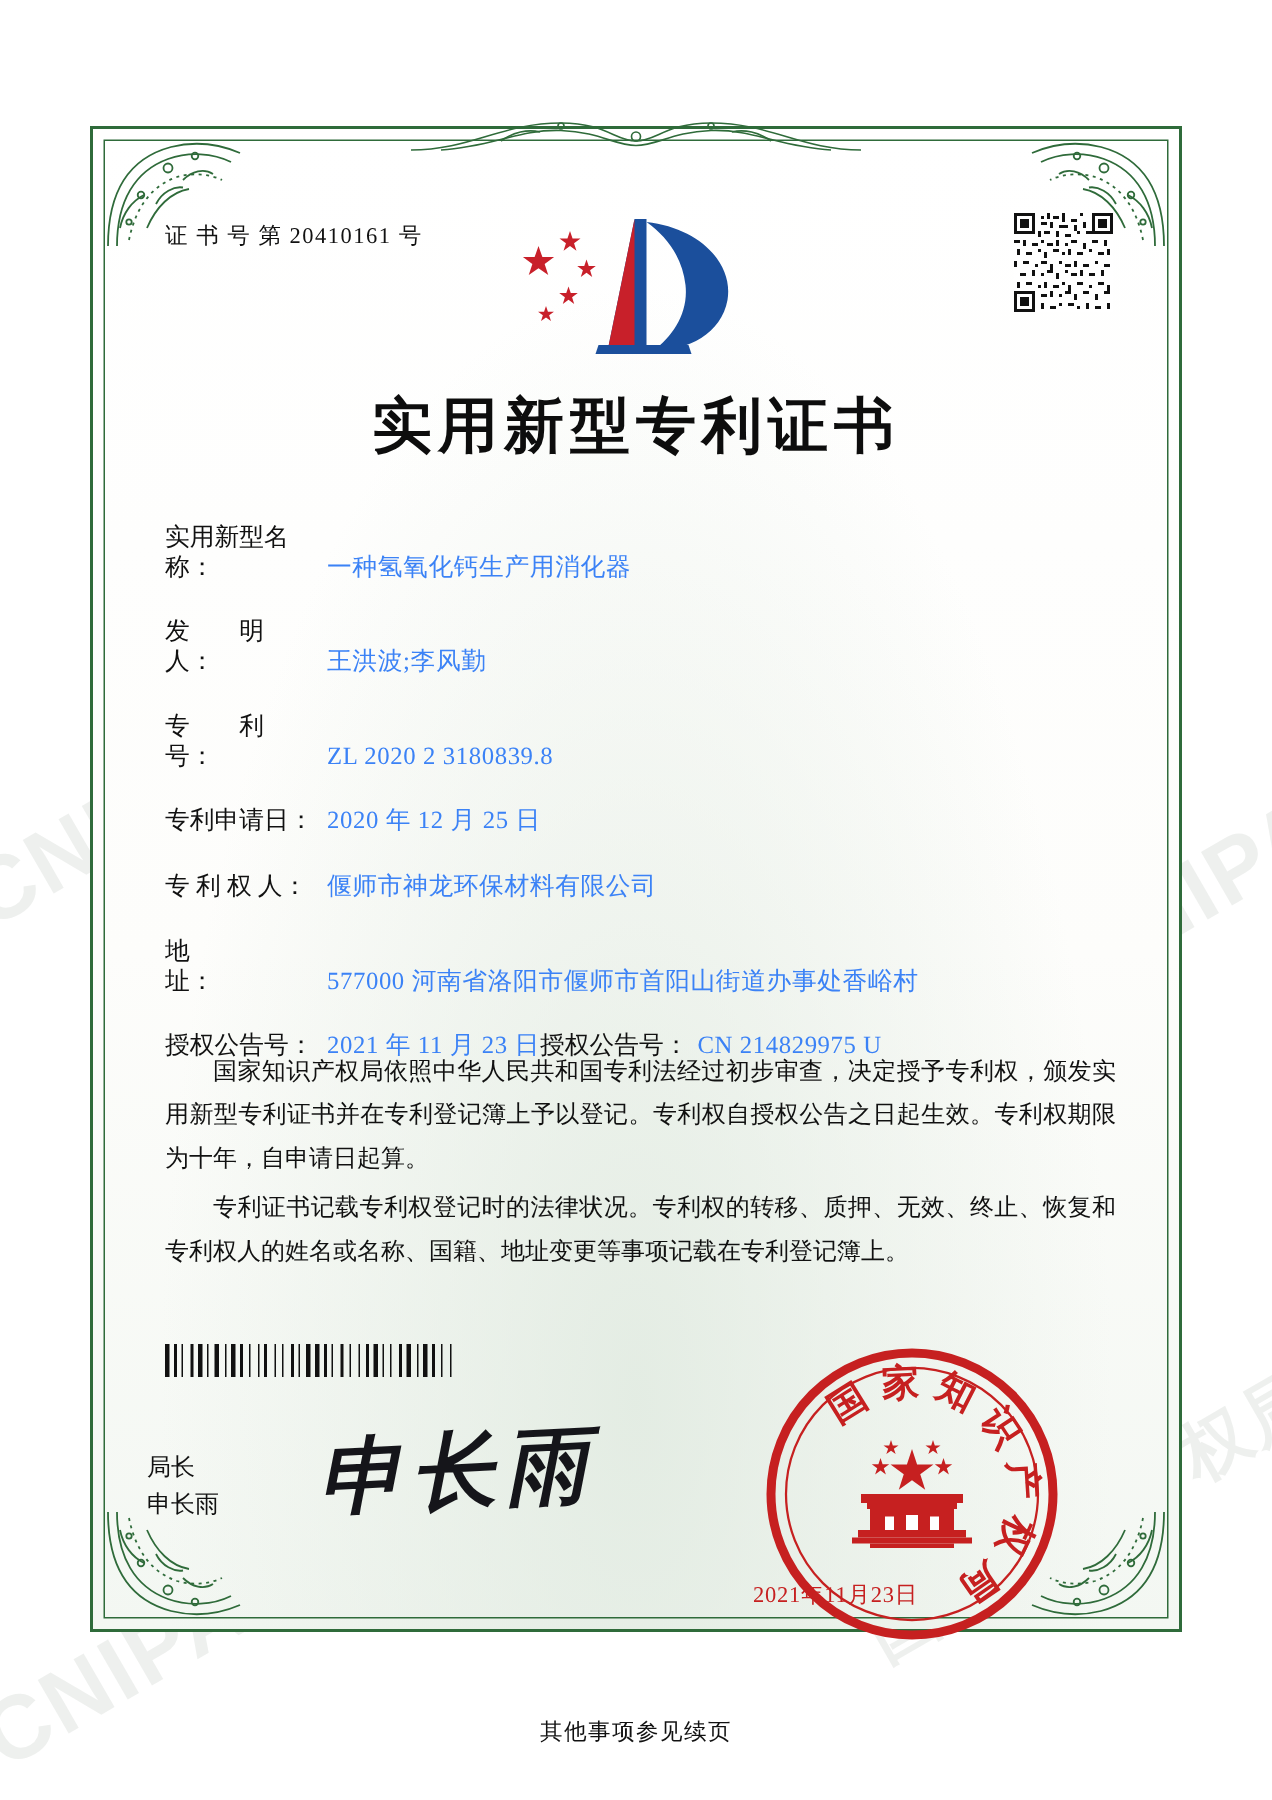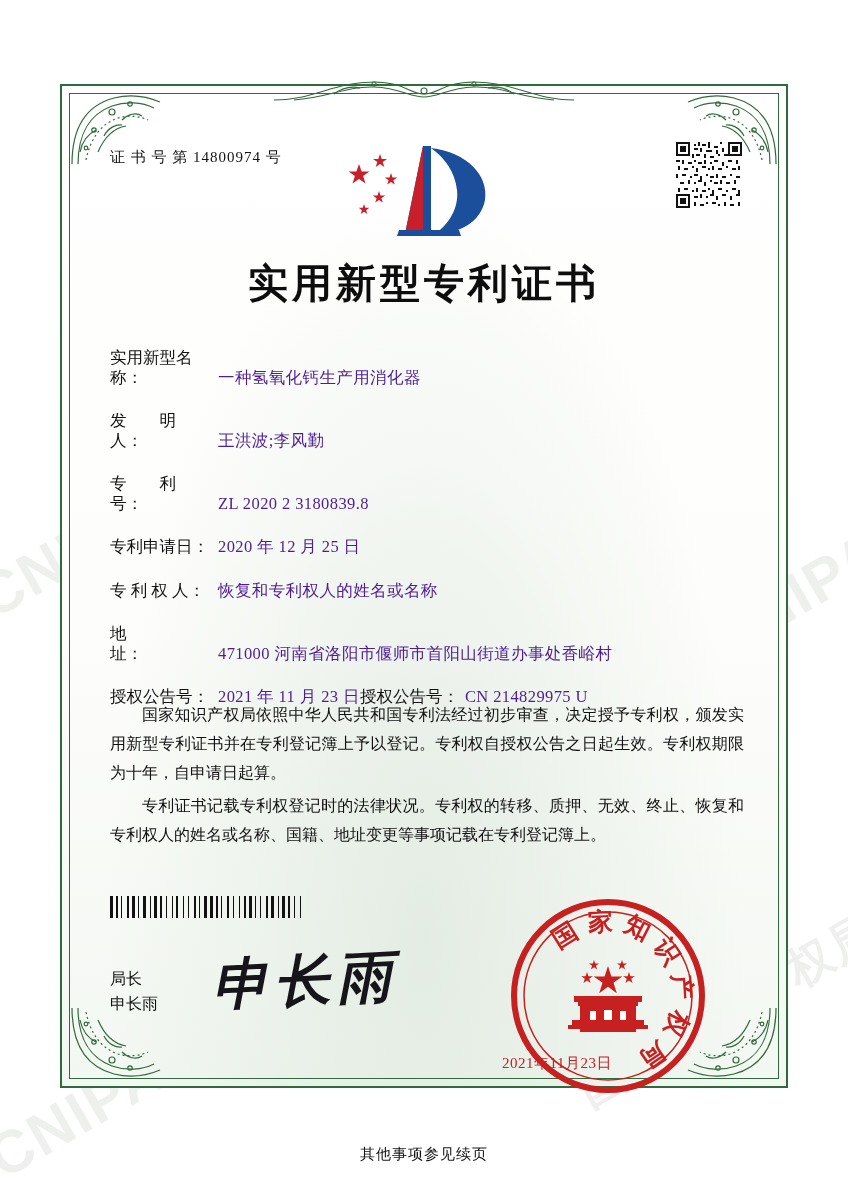--- a/index.html
+++ b/index.html
@@ -148,21 +148,21 @@
   }
   .field-label {
     width: 108px;
     flex: 0 0 108px;
     letter-spacing: 0px;
     color: #111;
     display: flex;
     justify-content: space-between;
   }
   .field-value {
-    color: #4c1d95;
+    color: #3b82f6;
     letter-spacing: 0.4px;
   }
   .field-row.dual .second-label {
     color: #111;
   }
 
   .paragraphs {
     position: absolute;
     left: 48px;
     right: 42px;
@@ -190,21 +190,21 @@
   .barcode i {
     display: block;
     background: #111;
     height: 100%;
     margin-right: 1px;
   }
 
   
   .sig-block {
     position: absolute;
-    left: 48px;
+    left: 36px;
     top: 880px;
     font-size: 16px;
     line-height: 25px;
     color: #111;
   }
   .sig-script {
     position: absolute;
     left: 150px;
     top: 858px;
     font-size: 56px;
@@ -342,21 +342,21 @@
         <path d="M0 26 C40 26 60 8 100 8 C130 8 136 20 150 20 C164 20 170 8 200 8 C240 8 260 26 300 26"></path>
         <path d="M20 26 C54 24 72 12 100 13 C126 14 136 23 150 23 C164 23 174 14 200 13 C228 12 246 24 280 26"></path>
         <circle cx="150" cy="17" r="3"></circle>
         <circle cx="100" cy="10" r="2"></circle>
         <circle cx="200" cy="10" r="2"></circle>
         <path d="M60 20 c8 -6 18 -8 26 -6"></path>
         <path d="M240 20 c-8 -6 -18 -8 -26 -6"></path>
       </svg>
     </div>
 
-    <div class="cert-no">证 书 号 第 14800974 号</div>
+    <div class="cert-no">证 书 号 第 20410161 号</div>
 
     <div class="qr">
       <svg viewBox="0 0 33 33" shape-rendering="crispEdges">
         <rect width="33" height="33" fill="#fff"></rect>
         <g fill="#111">
           <path d="M0 0h7v7H0z M1 1h5v5H1z" fill="#111"></path>
           <rect x="1" y="1" width="5" height="5" fill="#fff"></rect>
           <rect x="2" y="2" width="3" height="3" fill="#111"></rect>
           <rect x="26" y="0" width="7" height="7"></rect>
           <rect x="27" y="1" width="5" height="5" fill="#fff"></rect>
@@ -489,25 +489,25 @@
         <div class="field-row">
           <div class="field-label">专　　利　号：</div>
           <div class="field-value">ZL 2020 2 3180839.8</div>
         </div>
         <div class="field-row">
           <div class="field-label">专利申请日：</div>
           <div class="field-value">2020 年 12 月 25 日</div>
         </div>
         <div class="field-row">
           <div class="field-label">专 利 权 人：</div>
-          <div class="field-value">恢复和专利权人的姓名或名称</div>
+          <div class="field-value">偃师市神龙环保材料有限公司</div>
         </div>
         <div class="field-row">
           <div class="field-label">地　　　　址：</div>
-          <div class="field-value">471000 河南省洛阳市偃师市首阳山街道办事处香峪村</div>
+          <div class="field-value">577000 河南省洛阳市偃师市首阳山街道办事处香峪村</div>
         </div>
         <div class="field-row dual">
           <div class="field-label">授权公告号：</div>
           <div class="field-value">2021 年 11 月 23 日</div>
           <div class="second-label">授权公告号：</div>
           <div class="field-value" style="margin-left: 6px;">CN 214829975 U</div>
         </div>
       </div>
 
     <div class="paragraphs" id="paragraphs-block">

